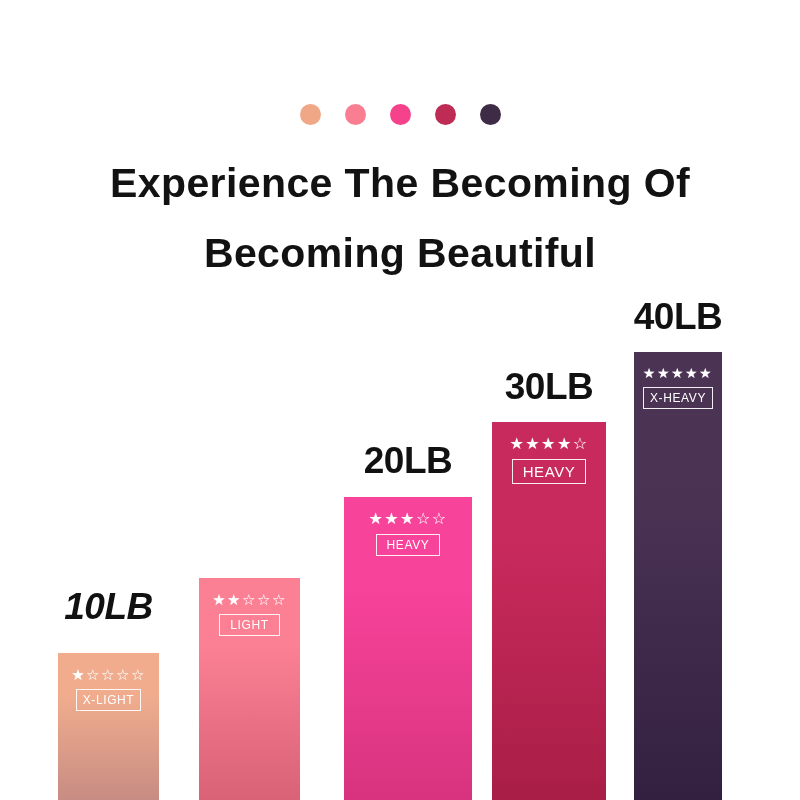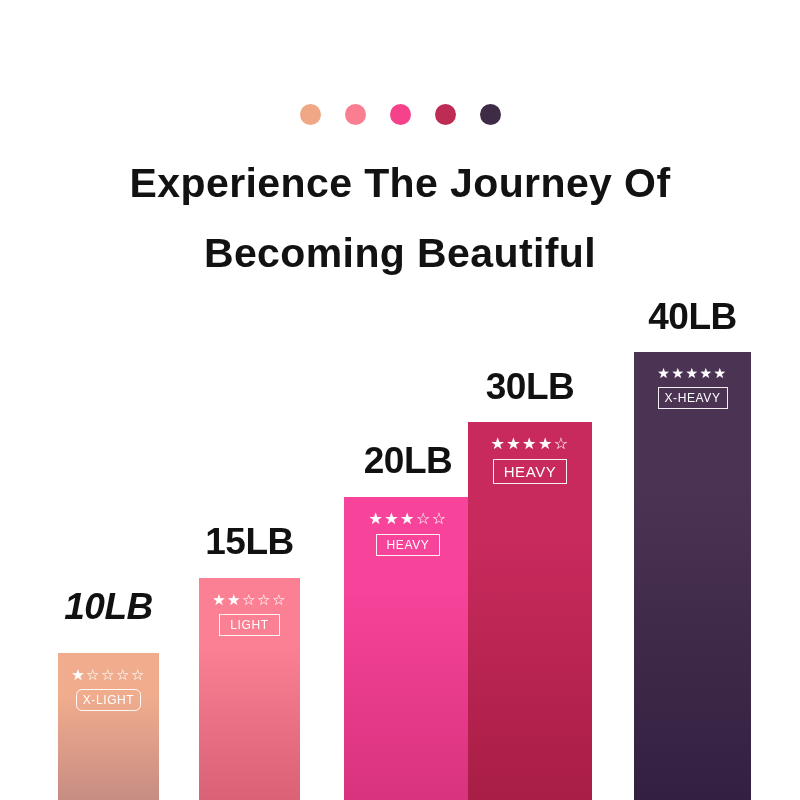--- a/index.html
+++ b/index.html
@@ -107,62 +107,61 @@
 
 <div id="dots-row">
     <div class="dot" style="background: rgb(239, 167, 134);"></div>
     <div class="dot" style="background: rgb(249, 126, 146);"></div>
     <div class="dot" style="background: rgb(245, 66, 139);"></div>
     <div class="dot" style="background: rgb(190, 43, 85);"></div>
     <div class="dot" style="background: rgb(62, 43, 69);"></div>
   </div>
 
 <div id="headline">
-  <span class="headline-line">Experience The Journey Of</span>
+  <span class="headline-line">Experience The Becoming Of</span>
   <span class="headline-line">Becoming Beautiful</span>
 </div>
 
 <div id="chart">
     <div class="bar-group" style="left: 58px; width: 101px; height: 212px;">
       <div class="bar-label" style="top: 0px; font-style: italic;">10LB</div>
       <div class="bar" style="height: 147px; background: linear-gradient(rgb(240, 172, 141) 0%, rgb(240, 172, 141) 30%, rgb(199, 140, 131) 100%);">
         <div class="bar-inner">
           <div class="stars" style="font-size: 15px;">★☆☆☆☆</div>
-          <div class="badge" style="font-size: 12px; padding: 3px 6px; border-radius: 6px;">X-LIGHT</div>
+          <div class="badge" style="font-size: 12px; padding: 3px 6px;">X-LIGHT</div>
         </div>
       </div>
     </div>
     <div class="bar-group" style="left: 199px; width: 101px; height: 277px;">
-      <div class="bar-label" style="top: 0px;">15LB</div>
       <div class="bar" style="height: 222px; background: linear-gradient(rgb(251, 128, 148) 0%, rgb(251, 128, 148) 30%, rgb(217, 98, 118) 100%);">
         <div class="bar-inner">
           <div class="stars" style="font-size: 15px;">★★☆☆☆</div>
           <div class="badge" style="font-size: 12px; padding: 3px 10px;">LIGHT</div>
         </div>
       </div>
     </div>
     <div class="bar-group" style="left: 344px; width: 128px; height: 358px;">
       <div class="bar-label" style="top: 0px;">20LB</div>
       <div class="bar" style="height: 303px; background: linear-gradient(rgb(247, 67, 154) 0%, rgb(247, 67, 154) 30%, rgb(216, 51, 126) 100%);">
         <div class="bar-inner">
           <div class="stars" style="font-size: 16px;">★★★☆☆</div>
           <div class="badge" style="font-size: 12px; padding: 3px 10px;">HEAVY</div>
         </div>
       </div>
     </div>
-    <div class="bar-group" style="left: 468px; width: 124px; height: 432px;">
+    <div class="bar-group" style="left: 492px; width: 114px; height: 432px;">
       <div class="bar-label" style="top: 0px;">30LB</div>
       <div class="bar" style="height: 378px; background: linear-gradient(rgb(201, 42, 93) 0%, rgb(201, 42, 93) 30%, rgb(168, 30, 70) 100%);">
         <div class="bar-inner">
           <div class="stars" style="font-size: 16px;">★★★★☆</div>
           <div class="badge" style="font-size: 15px; padding: 3px 10px;">HEAVY</div>
         </div>
       </div>
     </div>
-    <div class="bar-group" style="left: 634px; width: 117px; height: 502px;">
+    <div class="bar-group" style="left: 634px; width: 88px; height: 502px;">
       <div class="bar-label" style="top: 0px;">40LB</div>
       <div class="bar" style="height: 448px; background: linear-gradient(rgb(75, 51, 84) 0%, rgb(75, 51, 84) 30%, rgb(51, 32, 64) 100%);">
         <div class="bar-inner">
           <div class="stars" style="font-size: 14px;">★★★★★</div>
           <div class="badge" style="font-size: 12px; padding: 3px 6px;">X-HEAVY</div>
         </div>
       </div>
     </div>
   </div>
 

